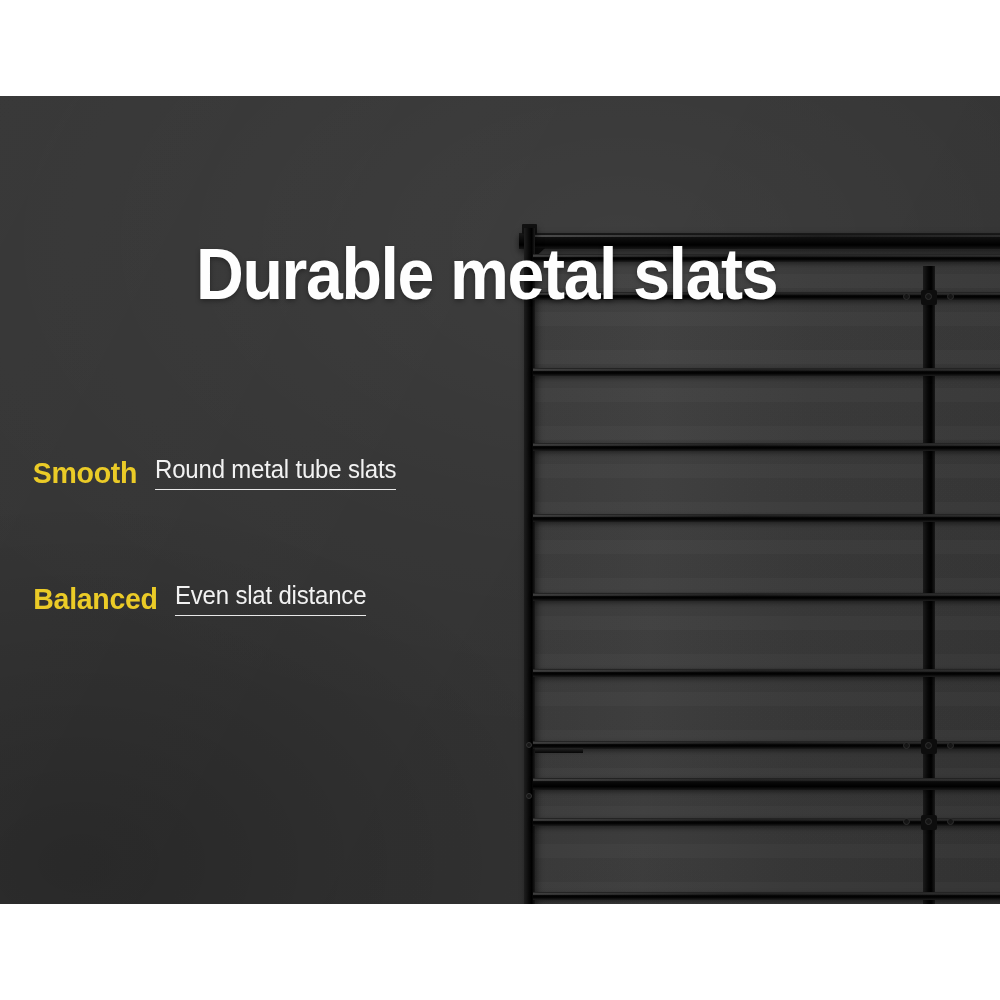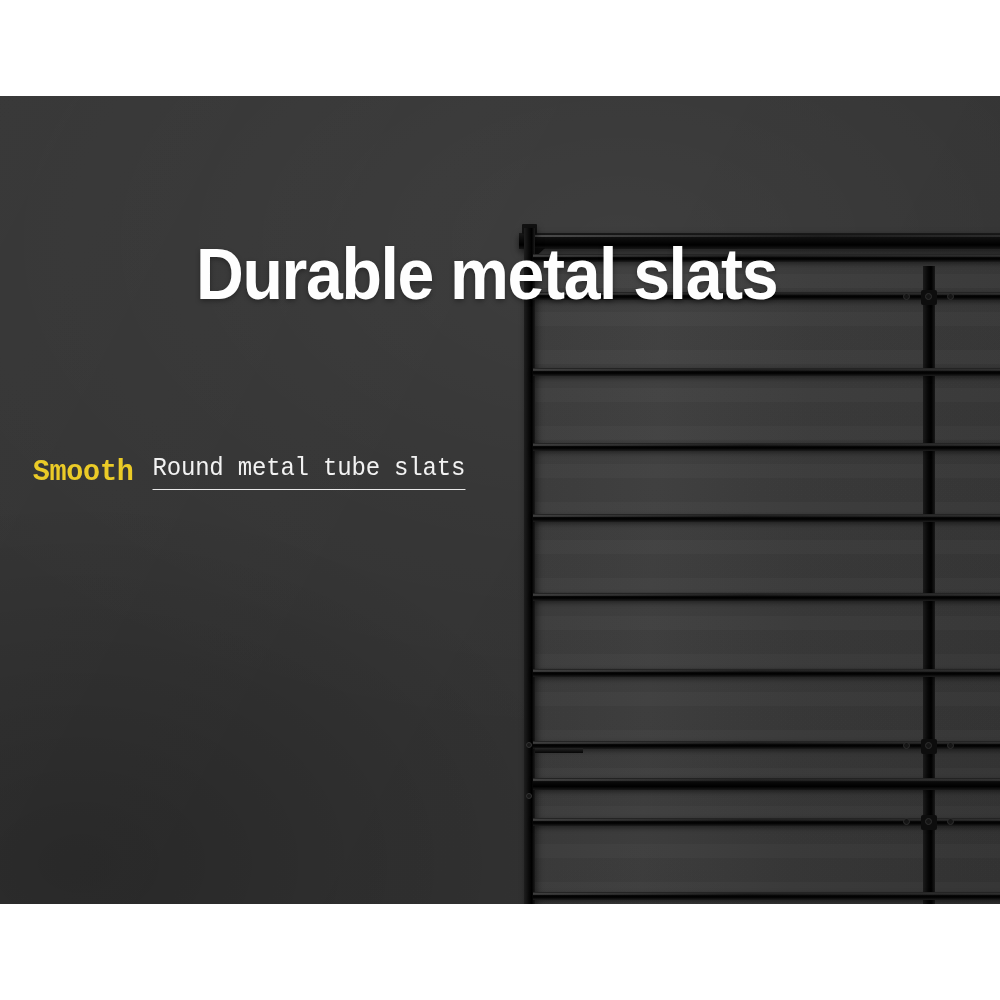--- a/index.html
+++ b/index.html
@@ -58,23 +58,22 @@
     transform: scaleX(0.92);
     transform-origin: left center;
     text-shadow: 0 2px 6px rgba(0,0,0,0.35);
   }
 
   
   .feature-row {
     position: absolute;
     left: 30px;
     display: flex;
-    align-items: center;
+    align-items: flex-end;
     white-space: nowrap;
-    font-family: Liberation Mono, monospace;
   }
   .feature-label {
     font-size: 30px;
     line-height: 34px;
     font-weight: bold;
     color: #EBCB27;
     letter-spacing: -0.3px;
     transform: scaleX(0.95);
     transform-origin: left baseline;
   }
@@ -336,17 +335,21 @@
       <div class="post-bolt" style="top:697px"></div>
     </div>
 
     <div id="headline">Durable metal slats</div>
 
     <div class="feature-row" style="top:358px">
       <span class="feature-label">Smooth</span>
       <span class="feature-desc">Round metal tube slats</span>
     </div>
 
+    <div class="feature-row" style="top:484px">
+      <span class="feature-label">Balanced</span>
+      <span class="feature-desc">Even slat distance</span>
+    </div>
 
 
 
   </div>
 </div>
 
 </body></html>

